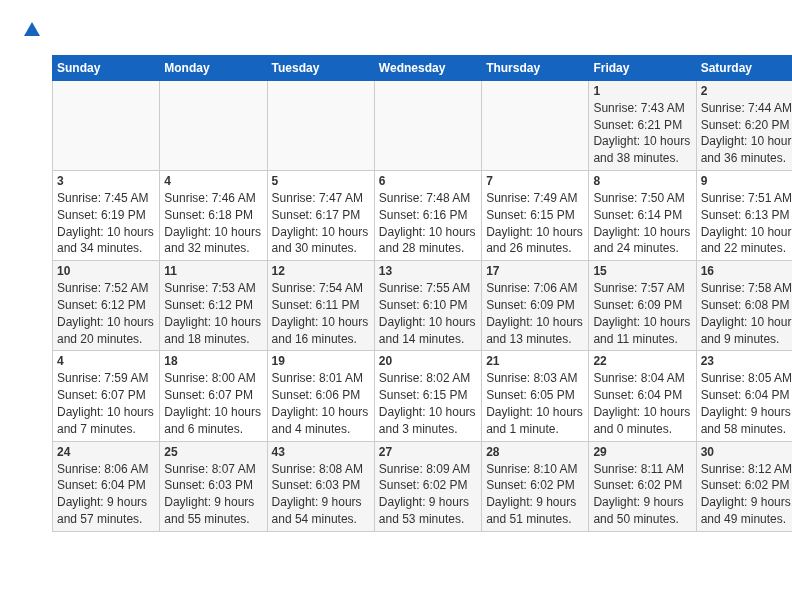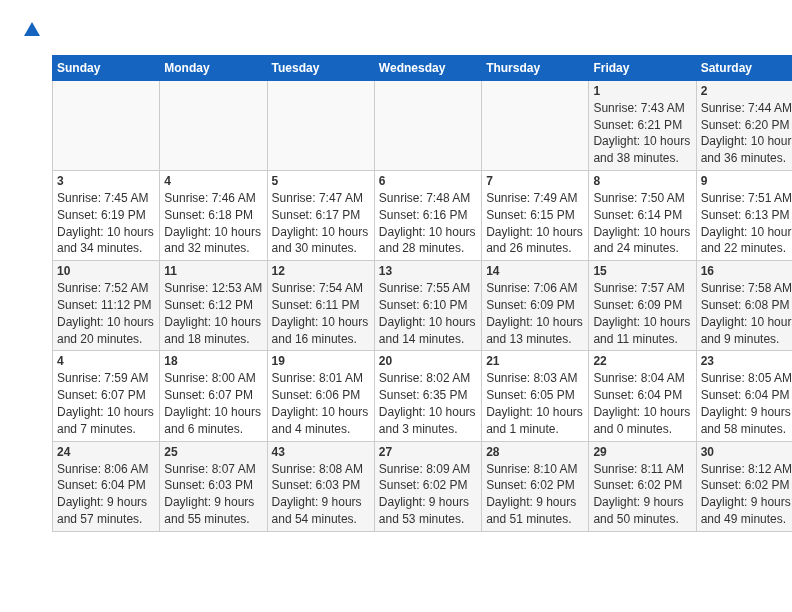--- a/index.html
+++ b/index.html
@@ -190,43 +190,43 @@
             <span class="day-num">9</span>
             <div class="day-info">Sunrise: 7:51 AM
 Sunset: 6:13 PM
 Daylight: 10 hours and 22 minutes.</div>
           </td>
         </tr>
         <tr>
           <td>
             <span class="day-num">10</span>
             <div class="day-info">Sunrise: 7:52 AM
-Sunset: 11:12 PM
+Sunset: 6:12 PM
 Daylight: 10 hours and 20 minutes.</div>
           </td>
           <td>
             <span class="day-num">11</span>
-            <div class="day-info">Sunrise: 12:53 AM
+            <div class="day-info">Sunrise: 7:53 AM
 Sunset: 6:12 PM
 Daylight: 10 hours and 18 minutes.</div>
           </td>
           <td>
             <span class="day-num">12</span>
             <div class="day-info">Sunrise: 7:54 AM
 Sunset: 6:11 PM
 Daylight: 10 hours and 16 minutes.</div>
           </td>
           <td>
             <span class="day-num">13</span>
             <div class="day-info">Sunrise: 7:55 AM
 Sunset: 6:10 PM
 Daylight: 10 hours and 14 minutes.</div>
           </td>
           <td>
-            <span class="day-num">14</span>
+            <span class="day-num">17</span>
             <div class="day-info">Sunrise: 7:06 AM
 Sunset: 6:09 PM
 Daylight: 10 hours and 13 minutes.</div>
           </td>
           <td>
             <span class="day-num">15</span>
             <div class="day-info">Sunrise: 7:57 AM
 Sunset: 6:09 PM
 Daylight: 10 hours and 11 minutes.</div>
           </td>
@@ -252,21 +252,21 @@
           </td>
           <td>
             <span class="day-num">19</span>
             <div class="day-info">Sunrise: 8:01 AM
 Sunset: 6:06 PM
 Daylight: 10 hours and 4 minutes.</div>
           </td>
           <td>
             <span class="day-num">20</span>
             <div class="day-info">Sunrise: 8:02 AM
-Sunset: 6:35 PM
+Sunset: 6:15 PM
 Daylight: 10 hours and 3 minutes.</div>
           </td>
           <td>
             <span class="day-num">21</span>
             <div class="day-info">Sunrise: 8:03 AM
 Sunset: 6:05 PM
 Daylight: 10 hours and 1 minute.</div>
           </td>
           <td>
             <span class="day-num">22</span>

